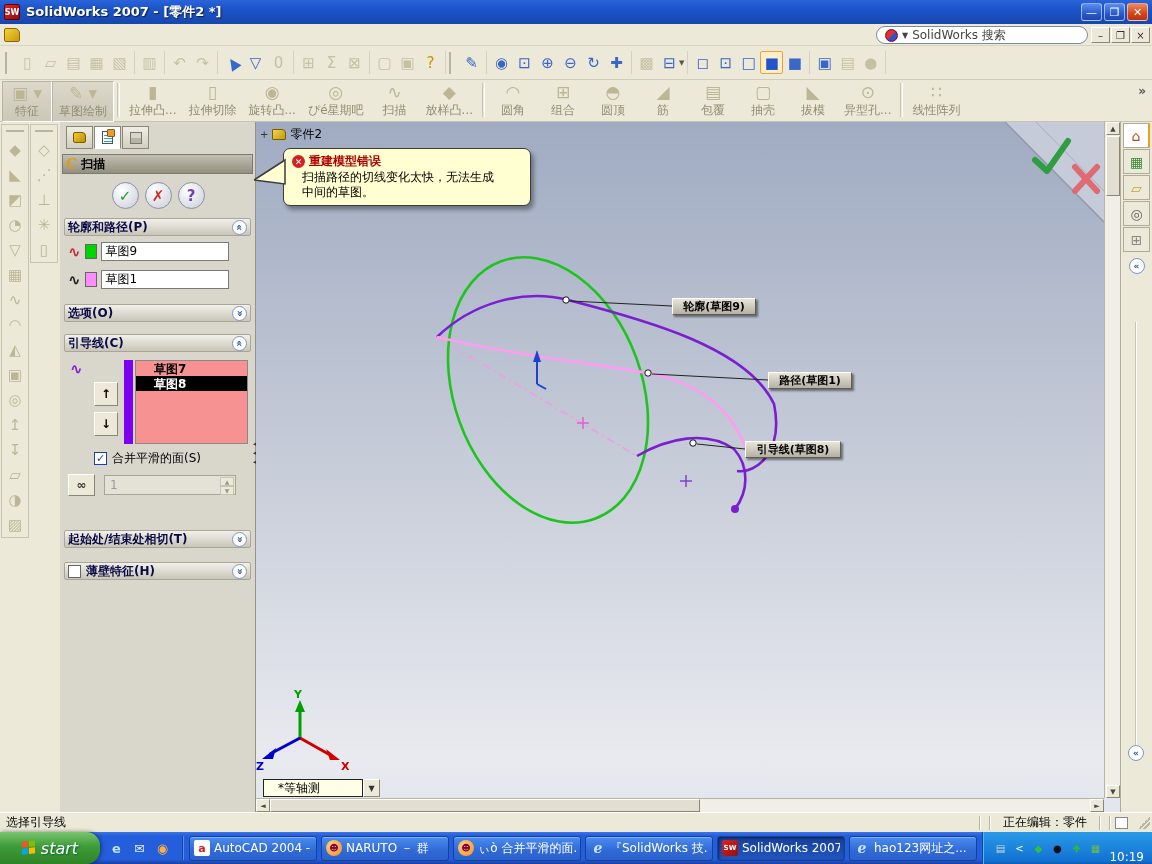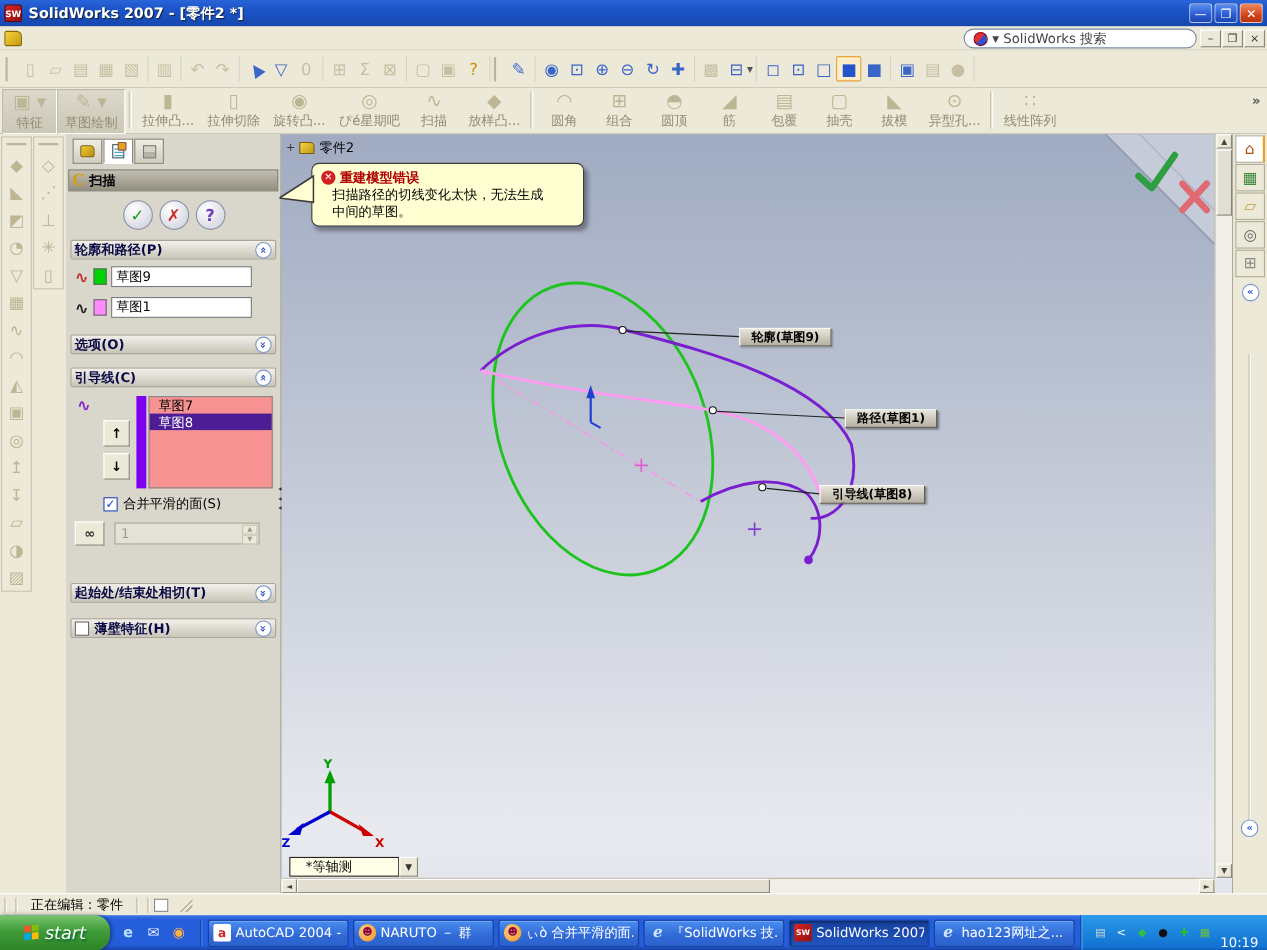--- a/index.html
+++ b/index.html
@@ -93,22 +93,22 @@
   .chev { width:15px; height:15px; border-radius:50%; background:#fff; border:1px solid #7a96c8; color:#2b51c8;
     font-size:10px; font-weight:bold; display:flex; align-items:center; justify-content:center; }
   .chev.up span { display:block; transform:rotate(90deg); }
   .chev.down span { display:block; transform:rotate(-90deg); }
   .curve-glyph { font-size:15px; font-weight:bold; }
   .pm-field { position:absolute; display:flex; align-items:center; gap:4px; left:8px; }
   .swatch { width:12px; height:15px; border:1px solid #666; }
   .pm-input { width:128px; height:19px; background:#fff; border:1px solid #7a7a7a; display:flex; align-items:center; padding-left:4px; }
   .guide-bar { position:absolute; left:64px; top:238px; width:9px; height:84px; background:#7d00f0; }
   .guide-list { position:absolute; left:75px; top:238px; width:113px; height:84px; background:#f79292; border:1px solid #888; }
-  .guide-row { height:15px; padding-left:8px; color:#000; }
-  .guide-row.selected { background:#4c1d95; color:#fff; }
+  .guide-row { height:15px; padding-left:18px; color:#000;font-weight:bold; }
+  .guide-row.selected { background:#000000; color:#fff; }
   .updown { position:absolute; left:34px; width:24px; height:24px; border:1px solid; border-color:#fff #8a8778 #8a8778 #fff;
     background:#ece9d8; display:flex; align-items:center; justify-content:center; font-weight:bold; }
   .cbrow { position:absolute; left:34px; top:328px; display:flex; align-items:center; gap:5px; }
   .cb { width:13px; height:13px; background:#fff; border:1px solid #1c3fae; display:flex; align-items:center; justify-content:center;
     color:#2040c0; font-size:11px; font-weight:bold; }
   .glasses-btn { position:absolute; left:8px; top:352px; width:27px; height:22px; border:1px solid; border-color:#fff #8a8778 #8a8778 #fff;
     background:#ece9d8; display:flex; align-items:center; justify-content:center; font-weight:bold; color:#333; }
   .spinner { position:absolute; left:44px; top:353px; width:132px; height:20px; background:#e4e1d6; border:1px solid #a8a496;
     color:#999; display:flex; align-items:center; padding-left:5px; }
   .spin-btns { position:absolute; right:1px; top:1px; width:14px; height:16px; display:flex; flex-direction:column; }
@@ -572,20 +572,21 @@
           <div class="tp-tab" style="color: rgb(102, 102, 102);">◎</div>
           <div class="tp-tab" style="color: rgb(136, 136, 136);">⊞</div>
         </div>
       <div class="tp-collapse">«</div>
       <div class="tp-groove"></div>
       <div class="tp-collapse" style="position:absolute; bottom:45px; left:7px;">«</div>
     </div>
   </div>
 
   <div class="statusbar">
+    <div class="sb-left">选择引导线</div>
     <div class="sb-sep"></div>
       <div class="sb-sep"></div>
     <div class="sb-edit">正在编辑：零件</div>
     <div class="sb-sep"></div>
       <div class="sb-sep"></div>
     <div class="sb-doc"></div>
     <div class="sb-grip"></div>
   </div>
 
   <div class="xptaskbar">

